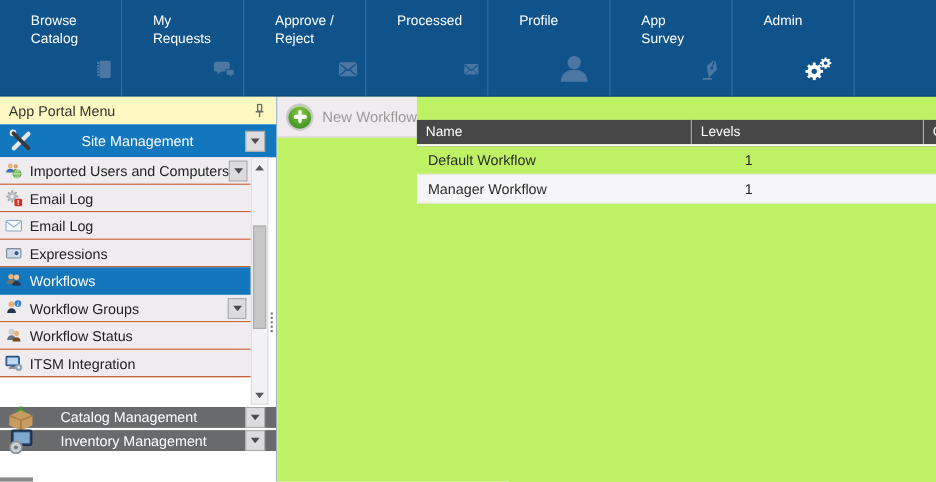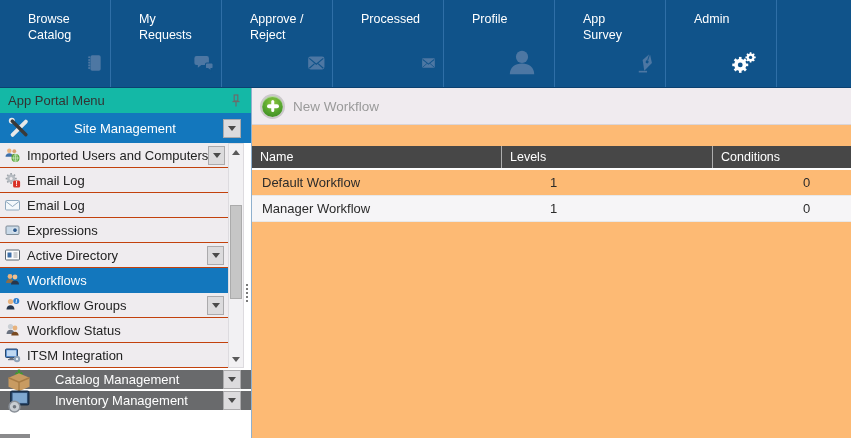--- a/index.html
+++ b/index.html
@@ -16,21 +16,21 @@
   .nav-tab.active .nav-icon { color:#ffffff; }
   .nav-fill { flex:1; }
 
   
   .workspace { display:flex; height:350px; }
 
   
   .sidebar { width:252px; flex:none; position:relative; background:#fff;
     border-right:1px solid #8FB0CE; }
   .sb-title { height:25px; display:flex; align-items:center; justify-content:space-between;
-    padding:0 7px 0 8px; font-size:13px; color:#333; background:#14b8a6; }
+    padding:0 7px 0 8px; font-size:13px; color:#333; background:#fef9c3; }
   .pin-btn { width:16px; height:16px; cursor:pointer; }
   .pin-btn svg { width:100%; height:100%; display:block; }
 
   .sb-section { height:30px; display:flex; align-items:center; padding:0 10px 0 4px;
     color:#fff; font-size:13px; cursor:pointer; }
   .sb-section.blue { background:#1377BD;gap:35px; }
   .sb-section.gray { background:#696A6C; height:19px; margin-top:2px;gap:16px; }
   .sec-icon { width:24px; height:24px; margin:0 8px 0 3px; flex:none; }
   .sec-icon svg, .sb-ic svg, .dd-btn svg { width:100%; height:100%; display:block; }
 
@@ -59,21 +59,21 @@
   .sb-track { flex:1; position:relative; }
   .sb-thumb { position:absolute; top:46px; left:1px; right:1px; height:94px;
     background:#C6C6C6; border:1px solid #ABABAB; cursor:pointer; }
 
   .split-dots { position:absolute; right:3px; top:196px; width:2px; height:2px;
     background:#7A7A7A; box-shadow:0 4px #7A7A7A, 0 8px #7A7A7A, 0 12px #7A7A7A, 0 16px #7A7A7A;
     cursor:col-resize; }
   .sb-stub { position:absolute; bottom:0; left:0; width:30px; height:4px; background:#8A8A8C; }
 
   
-  .main { flex:1; min-width:0; display:flex; flex-direction:column; background:#fdba74; }
+  .main { flex:1; min-width:0; display:flex; flex-direction:row; background:#bef264; }
   .toolbar { height:37px; flex:none; background:#F0EBEF; border-bottom:1px solid #D9D5D9;
     display:flex; align-items:center; padding-left:10px; }
   .new-wf-btn { display:flex; align-items:center; background:none; border:none; cursor:pointer;
     color:#9A9A9A; font-size:13.5px; font-family:inherit; }
   .plus-circle { width:21px; height:21px; border-radius:50%; position:relative; margin-right:10px;
     background:radial-gradient(circle at 50% 32%, #8CC63F 0%, #54A32D 55%, #35821F 100%);
     box-shadow:0 0 0 2px #CCC8CB, inset 0 1px 1px rgba(255,255,255,.6); }
   .plus-circle::before, .plus-circle::after { content:""; position:absolute; background:#fff;
     border-radius:2px; left:50%; top:50%; }
   .plus-circle::before { width:3.5px; height:12px; transform:translate(-50%,-50%); }
@@ -278,33 +278,20 @@
                 <rect x="1.5" y="4" width="13" height="8.5" rx="1" fill="#C9D9E8" stroke="#7F8B96"></rect>
                 <circle cx="10.5" cy="8.2" r="2.4" fill="#2F5B8E" stroke="#fff" stroke-width=".8"></circle>
               </svg>
             </span>
       <span class="sb-label">Expressions</span>
       <span class="dd-btn hidden">
               <i></i>
             </span>
     </li>
 
-    <li class="sb-item">
-      <span class="sb-ic">
-              <svg viewBox="0 0 16 16">
-                <rect x="1" y="3" width="14" height="10" rx="1" fill="#FDFDFD" stroke="#5B6670"></rect>
-                <rect x="3" y="5.5" width="4" height="5" fill="#3E6FA8"></rect>
-                <path d="M9 6h4M9 8h4M9 10h4" stroke="#9AA0A6"></path>
-              </svg>
-            </span>
-      <span class="sb-label">Active Directory</span>
-      <span class="dd-btn">
-              <i></i>
-            </span>
-    </li>
 
     <li class="sb-item selected">
       <span class="sb-ic">
               <svg viewBox="0 0 16 16">
                 <circle cx="5.5" cy="4.5" r="2.4" fill="#E8B27D"></circle>
                 <path d="M1.5 11c0-2.5 1.8-4 4-4s4 1.5 4 4z" fill="#8A6D4B"></path>
                 <circle cx="10.5" cy="5" r="2.4" fill="#F0C090"></circle>
                 <path d="M6.5 12.5c0-2.5 1.8-4 4-4s4 1.5 4 4z" fill="#27364C"></path>
               </svg>
             </span>

